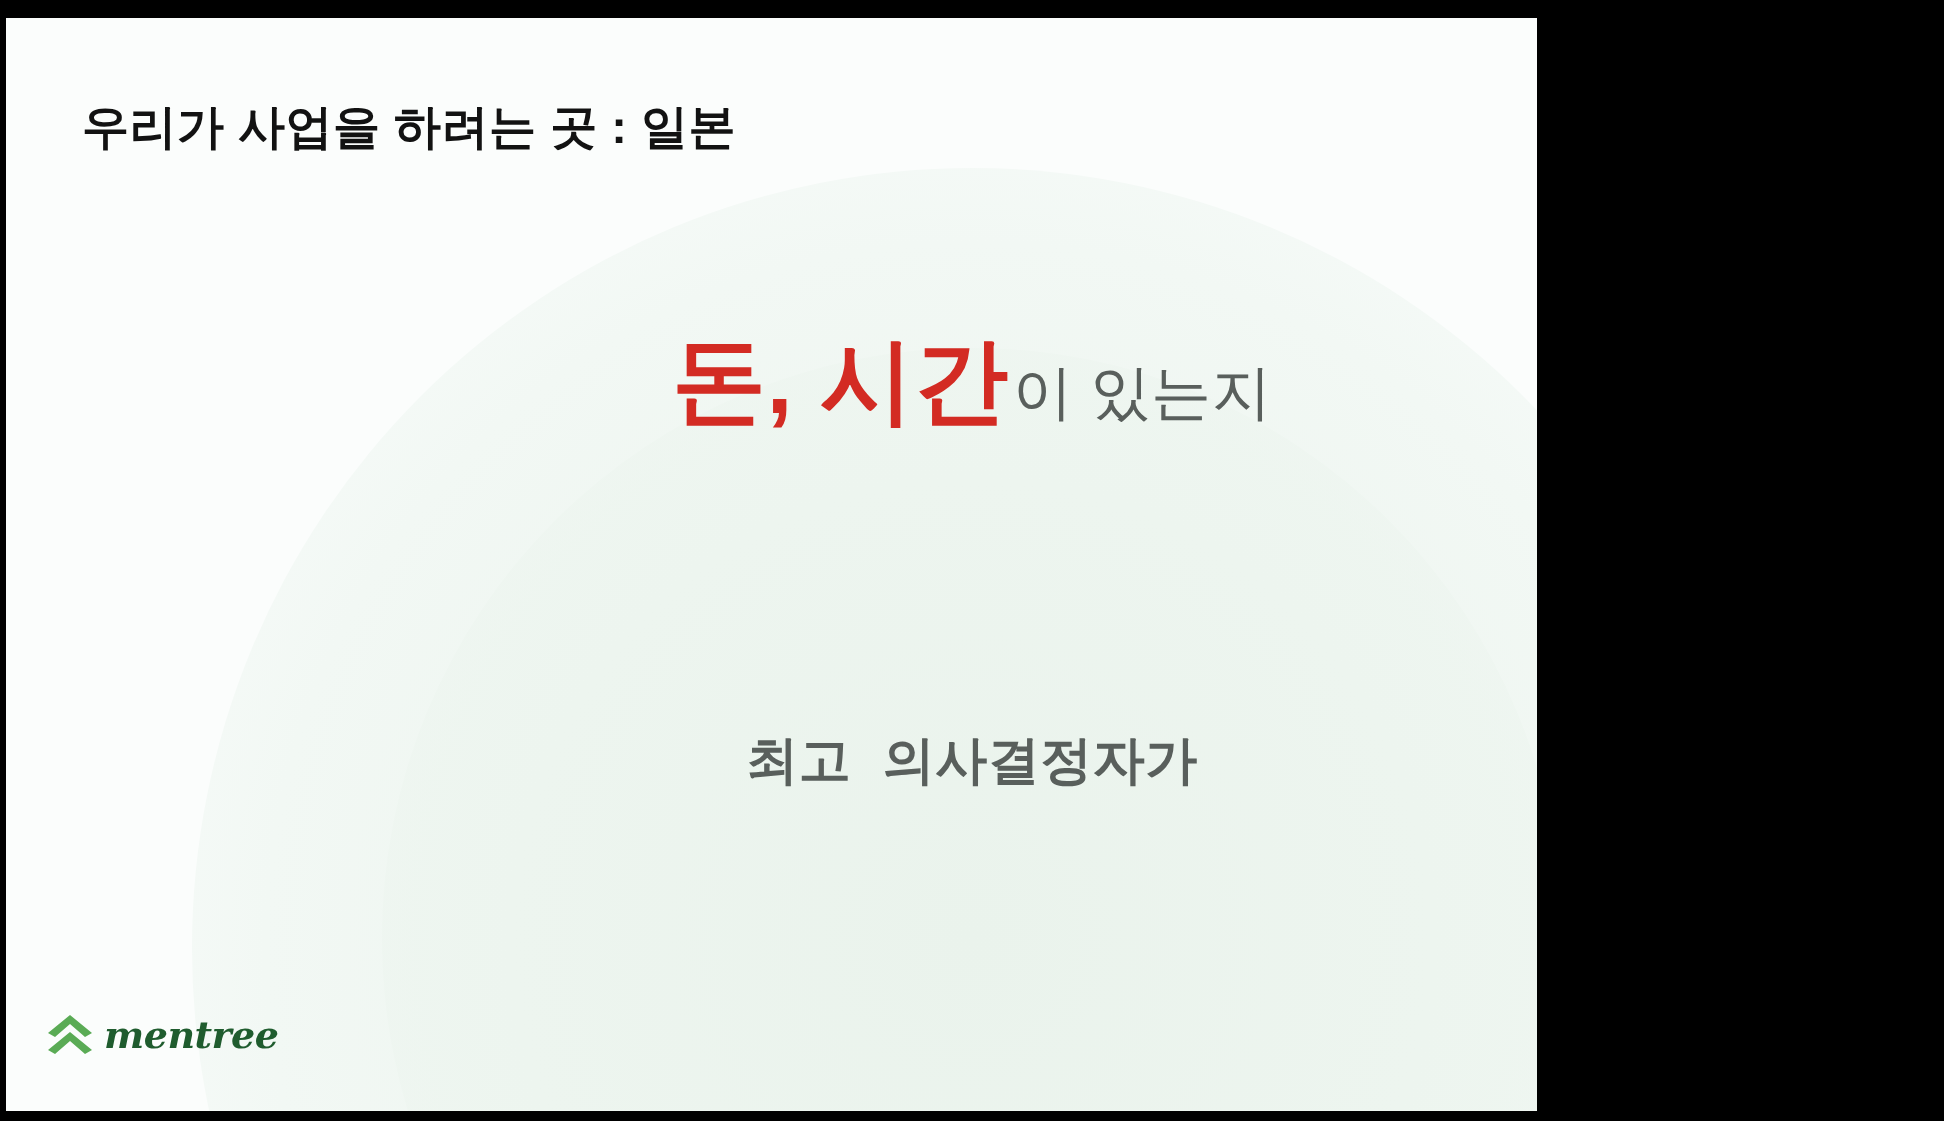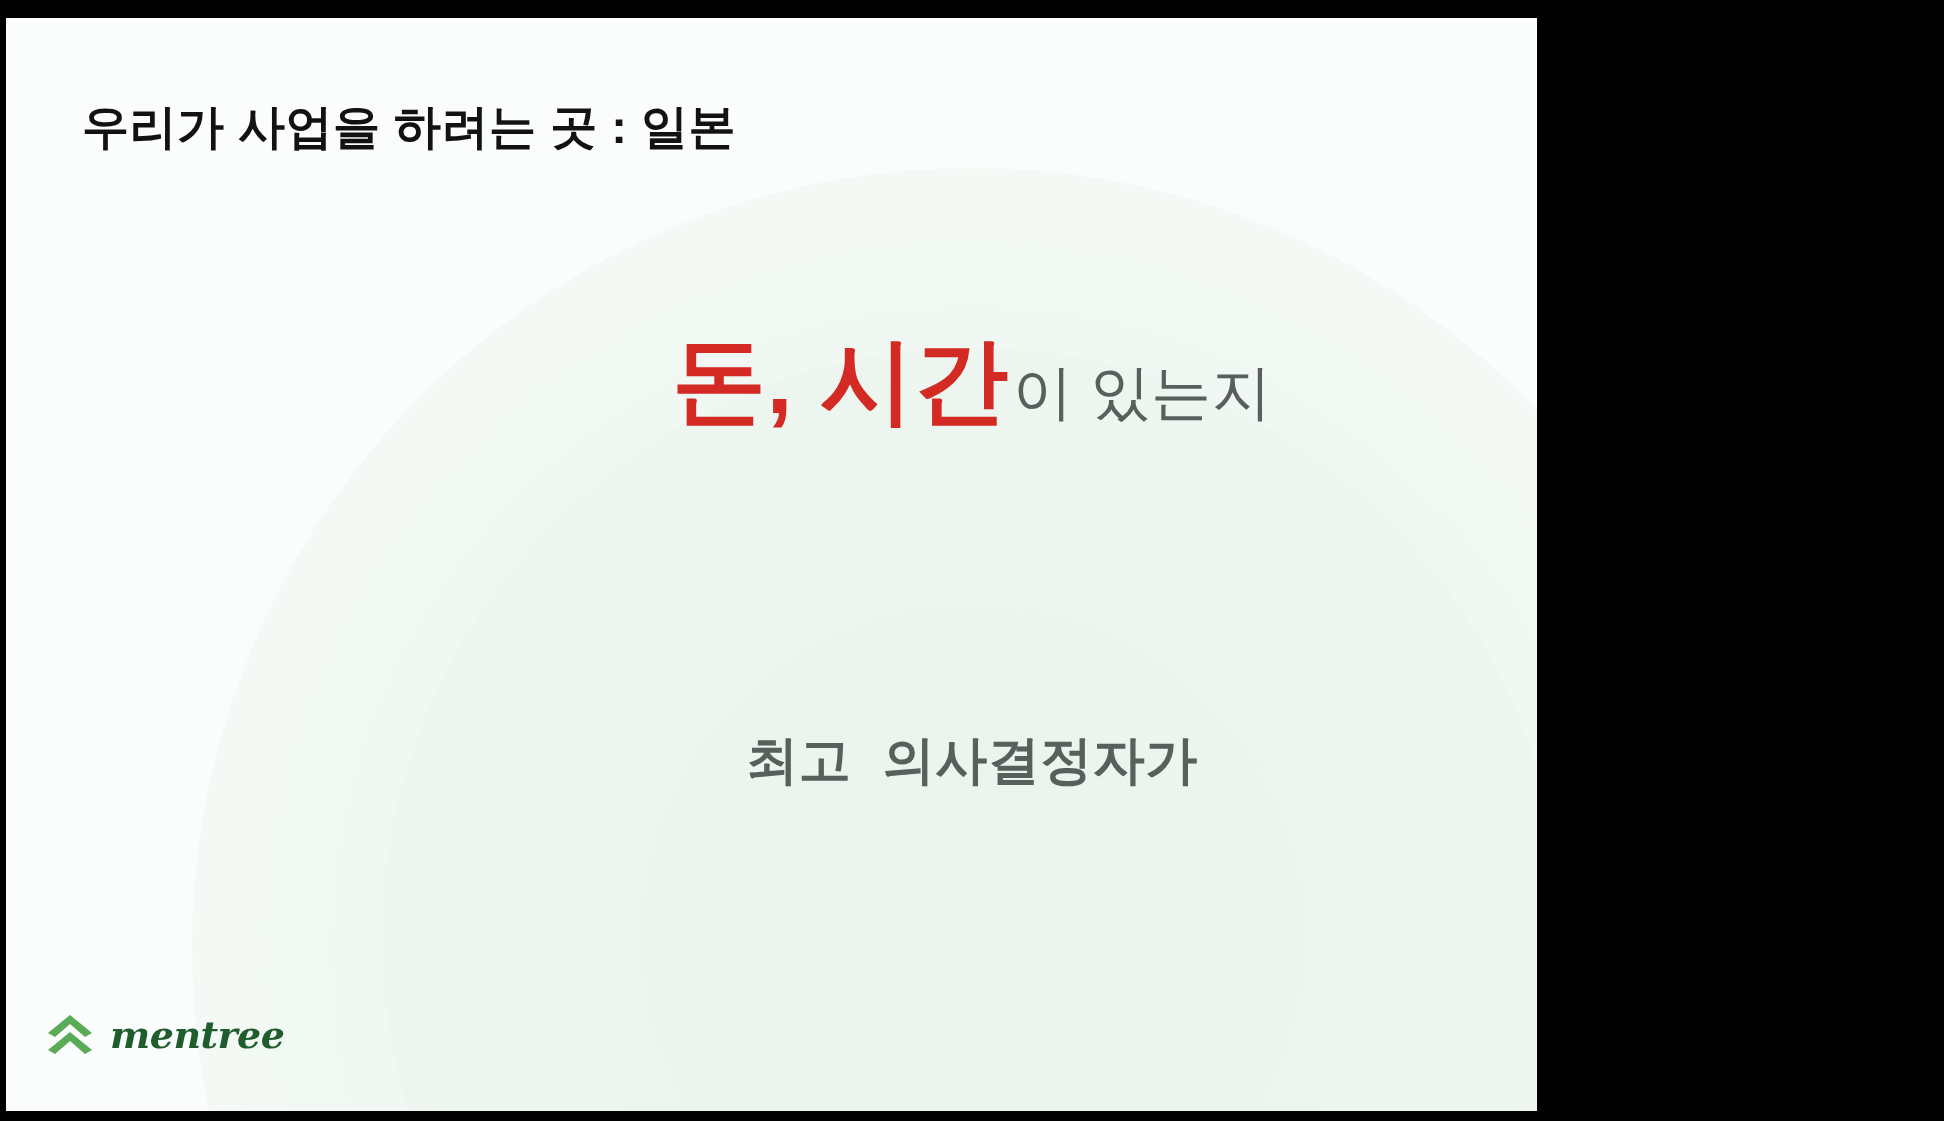--- a/index.html
+++ b/index.html
@@ -157,21 +157,21 @@
     vertical-align: baseline;
   }
 
   
   .logo {
     position: absolute;
     left: 42px;
     bottom: 52px;
     display: flex;
     align-items: center;
-    gap: 12px;
+    gap: 6px;
   }
   .logo-mark {
     width: 56px;
     height: 48px;
     display: block;
   }
   .logo-word {
     font-family: "DejaVu Serif", "Liberation Serif", serif;
     font-size: 38px;
     font-style: italic;

